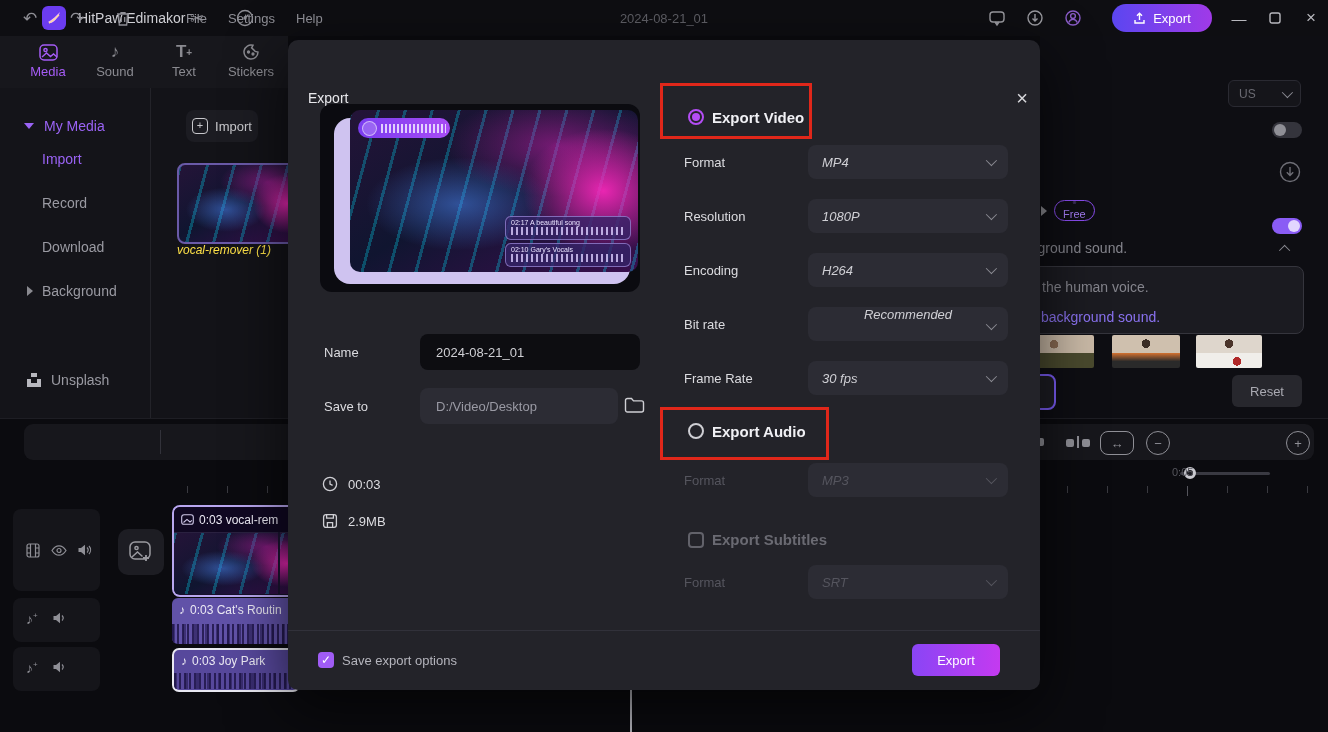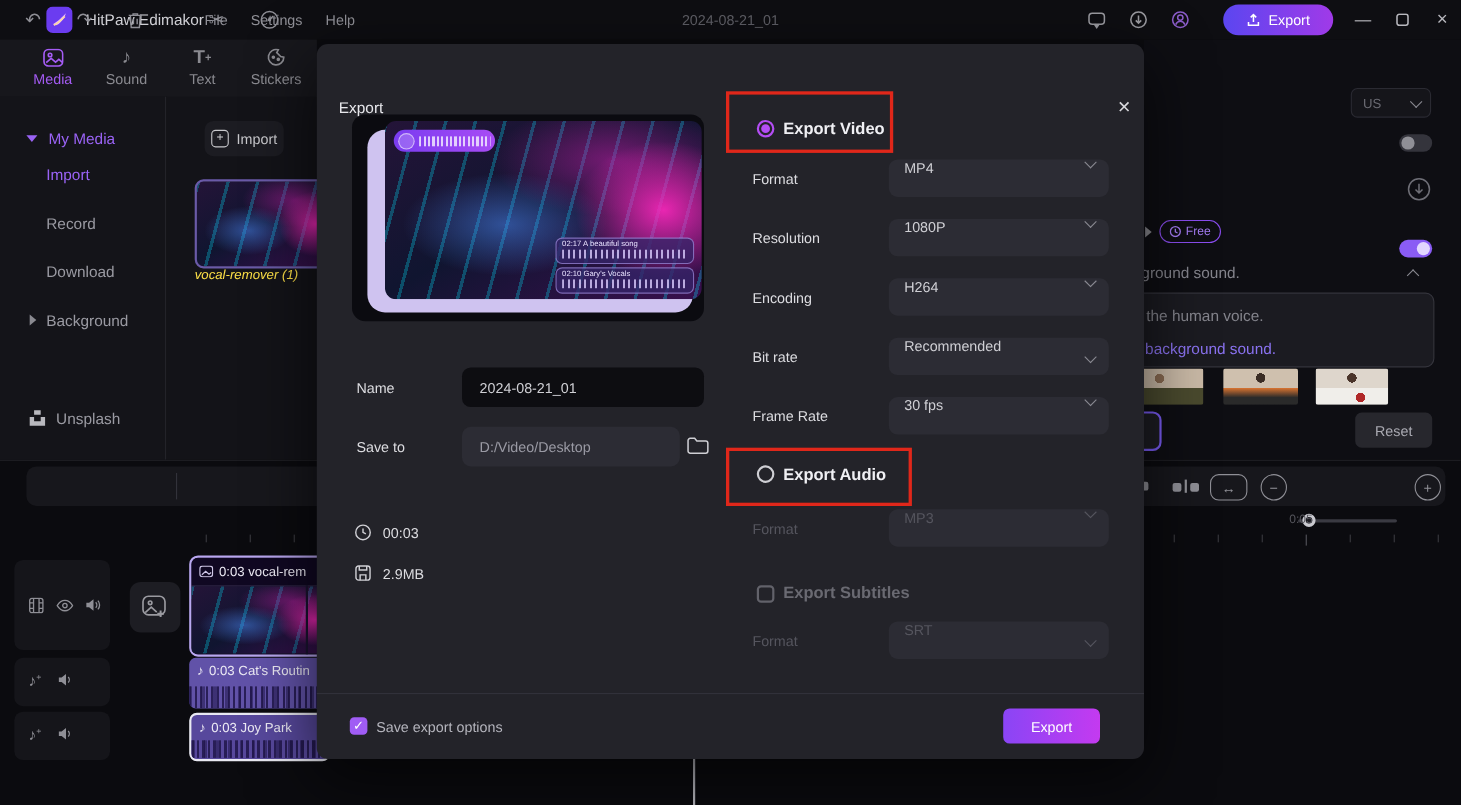--- a/index.html
+++ b/index.html
@@ -89,21 +89,21 @@
      display:flex;align-items:center;gap:4px;padding:0 4px;box-sizing:border-box;}
   #pv-pill .dot{width:13px;height:13px;border-radius:50%;background:#fff3;border:1px solid #fff8;}
   .pv-wavebar{height:9px;flex:1;background:repeating-linear-gradient(90deg,#f0e8ff 0 2px,transparent 2px 4px);opacity:.85;}
   .pv-row{position:absolute;left:155px;width:126px;height:24px;background:rgba(52,36,104,.78);
      border:1px solid rgba(190,170,255,.55);border-radius:6px;box-sizing:border-box;padding:2px 5px;}
   .pv-row .t{color:#e9e2ff;font-size:7px;white-space:nowrap;}
   .pv-row .w{height:8px;margin-top:1px;background:repeating-linear-gradient(90deg,rgba(220,205,255,.8) 0 2px,transparent 2px 5px);}
   .fld-label{color:#dcdce0;font-size:13px;}
   .input{background:#0d0d11;border-radius:8px;color:#cfcfd4;display:flex;align-items:center;padding:0 16px;box-sizing:border-box;font-size:13px;}
   .input.light{background:#2c2c34;color:#9a9aa4;}
-  .dd{background:#2c2c34;border-radius:8px;color:#cfcfd4;display:flex;padding:0 14px;box-sizing:border-box;font-size:13px;width:200px;height:34px;}
+  .dd{background:#2c2c34;border-radius:8px;color:#cfcfd4;display:flex;align-items:center;padding:0 14px;box-sizing:border-box;font-size:13px;width:200px;height:34px;font-style:italic;}
   .dd .chev{margin-left:auto;}
   .dd.disabled{color:#55555e;}
   .sec-title{color:#f0f0f4;font-size:15px;font-weight:bold;}
   .sec-title.dim{color:#6a6a72;}
   .radio{width:16px;height:16px;border-radius:50%;box-sizing:border-box;}
   .radio.sel{border:2px solid #b44df5;display:flex;align-items:center;justify-content:center;}
   .radio.sel::after{content:"";width:8px;height:8px;border-radius:50%;background:#b44df5;}
   .radio.un{border:2px solid #cfcfd4;}
   .cbx{width:16px;height:16px;border-radius:4px;box-sizing:border-box;}
   .cbx.un{border:2px solid #62626a;}
@@ -242,21 +242,21 @@
   <div class="abs toggle off" style="left:1272px;top:122px;">
       <span class="knob"></span>
     </div>
   <div class="abs" style="left:1278px;top:160px;">
     <svg width="24" height="24" viewBox="0 0 24 24" fill="none" stroke="#6e6e76" stroke-width="1.4">
       <circle cx="12" cy="12" r="9.5"></circle>
         <path d="M12 7v8M8.8 12.2 12 15.4l3.2-3.2"></path>
       </svg>
   </div>
   <div class="abs tri-right" style="left:1041px;top:206px;"></div>
-  <div id="free-badge" class="abs" style="left:1054px;top:200px;">
+  <div id="free-badge" class="abs" style="left:1054px;top:200px;flex-direction:column;">
     <svg width="11" height="11" viewBox="0 0 11 11" fill="none" stroke="#a57df5" stroke-width="1.2">
       <circle cx="5.5" cy="5.5" r="4.5"></circle>
         <path d="M5.5 3v2.8l2 1"></path>
       </svg>
     <span>Free</span>
   </div>
   <div class="abs toggle on" style="left:1272px;top:202px;">
       <span class="knob"></span>
     </div>
   <div class="abs panel-row-txt" style="left:1008px;top:240px;">background sound.</div>
@@ -474,21 +474,21 @@
     <div class="abs sec-title" style="left:424px;top:383px;">Export Audio</div>
     <div class="abs fld-label" style="left:396px;top:433px;color:#55555e;">Format</div>
     <div class="abs dd disabled" style="left:520px;top:423px;">
       <span>MP3</span>
         <span class="chev" style="border-color:#55555e;"></span>
     </div>
 
     <div class="abs cbx un" style="left:400px;top:492px;"></div>
     <div class="abs sec-title dim" style="left:424px;top:491px;">Export Subtitles</div>
     <div class="abs fld-label" style="left:396px;top:535px;color:#55555e;">Format</div>
-    <div class="abs dd disabled" style="left:520px;top:525px;flex-direction:column;">
+    <div class="abs dd disabled" style="left:520px;top:525px;">
       <span>SRT</span>
         <span class="chev" style="border-color:#55555e;"></span>
     </div>
 
     <div id="dlg-footer-line" class="abs"></div>
     <div class="abs cbx checked" style="left:30px;top:612px;">✓</div>
     <div class="abs" style="left:54px;top:613px;color:#b4b4bc;">Save export options</div>
     <div id="export-btn" class="abs">
       <span>Export</span>
     </div>

